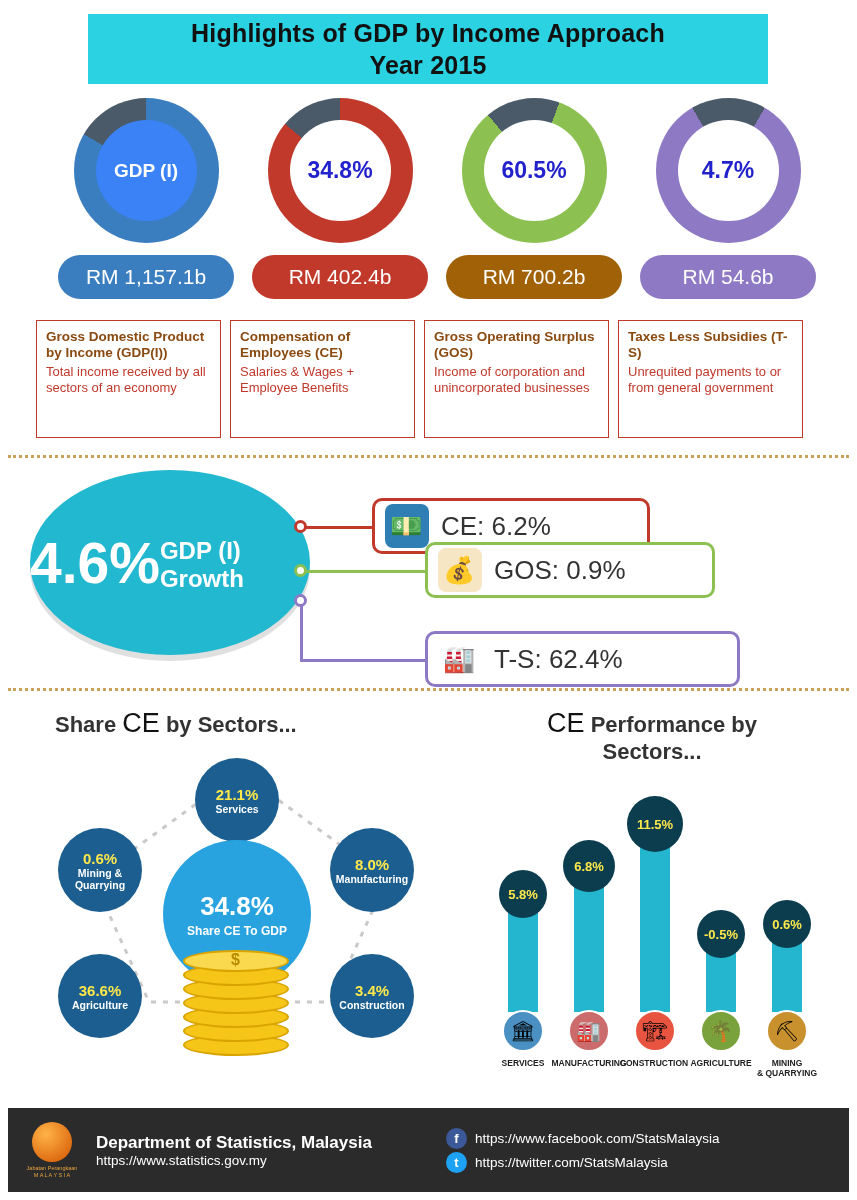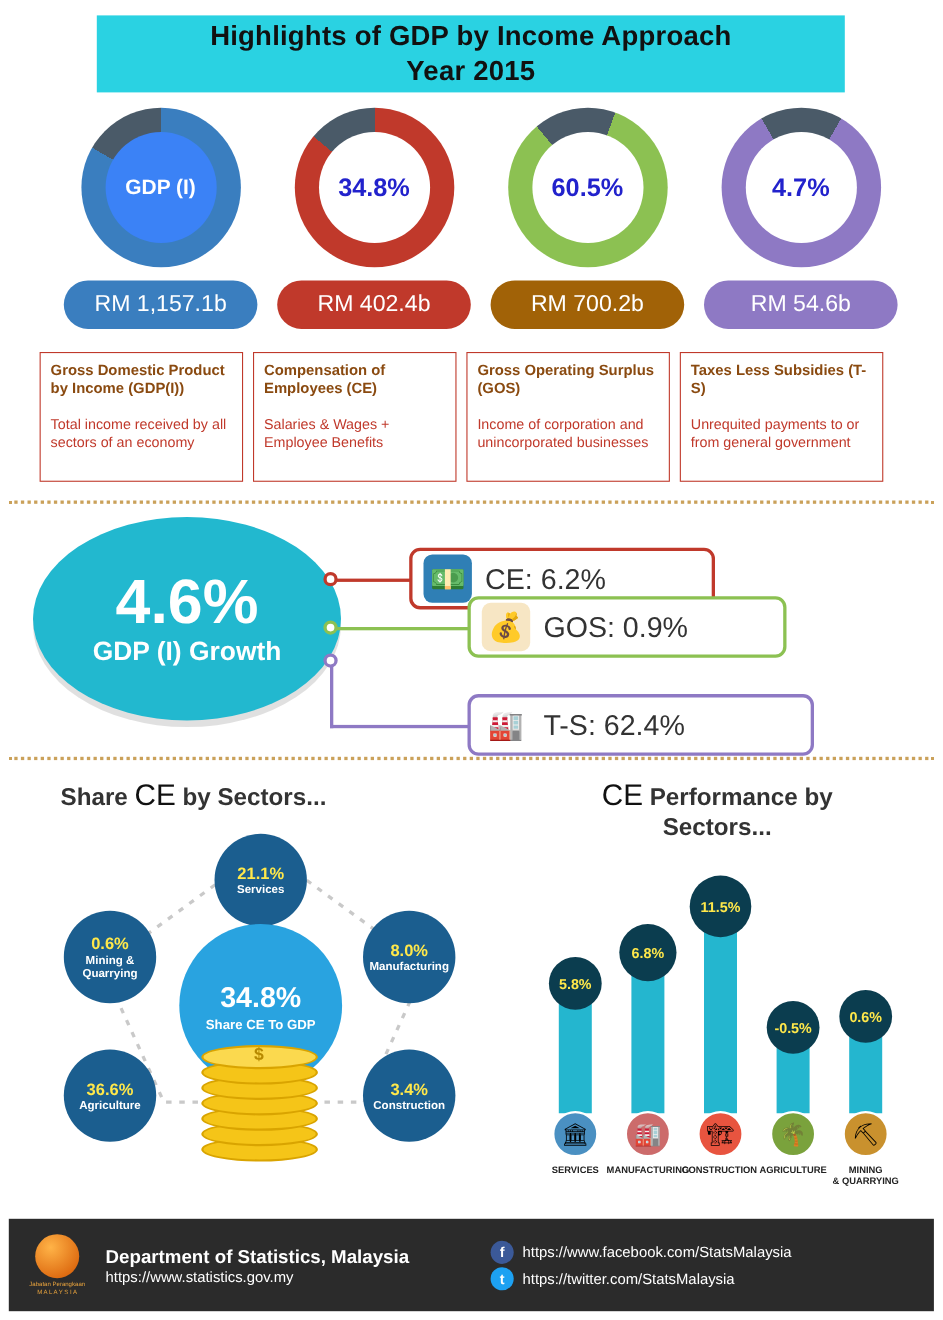--- a/index.html
+++ b/index.html
@@ -43,35 +43,35 @@
     color: #fff; font-size: 21px; font-weight: normal;
   }
 
   
   .desc-row { position: absolute; left: 0; top: 320px; width: 857px; height: 126px; }
   .desc-box {
     position: absolute; top: 0; width: 185px; height: 118px;
     border: 1px solid #c0392b; padding: 8px 9px;
   }
   .desc-title { color: #8a4a10; font-weight: bold; font-size: 13.5px; line-height: 16px; }
-  .desc-body { color: #c0392b; font-size: 13px; line-height: 16px; margin-top: 17px; }
+  .desc-body { color: #c0392b; font-size: 13px; line-height: 16px; margin-top: 3px; }
 
   
   .divider {
     position: absolute; left: 8px; width: 841px; height: 0;
     border-top: 3px dotted #caa15a;
   }
 
   
   .growth-sec { position: absolute; left: 0; top: 460px; width: 857px; height: 222px; }
   .ellipse {
     position: absolute; left: 30px; top: 10px; width: 280px; height: 185px;
     background: #22b8cf; border-radius: 50%;
     box-shadow: 0 6px 0 rgba(0,0,0,0.12);
-    display: flex; flex-direction: column; align-items: center; justify-content: center;
+    display: flex; flex-direction: row; align-items: center; justify-content: center;
   }
   .ellipse .big { color: #fff; font-size: 57px; font-weight: bold; line-height: 56px; }
   .ellipse .sub { color: #fff; font-size: 24px; font-weight: bold; margin-top: 4px; }
   .callout {
     position: absolute; height: 56px; border-radius: 10px; border: 3px solid;
     background: #fff; display: flex; align-items: center; padding-left: 10px;
   }
   .callout .ctext { font-size: 26px; color: #333; margin-left: 12px; }
   .icon-badge {
     width: 44px; height: 44px; display: flex; align-items: center; justify-content: center;

